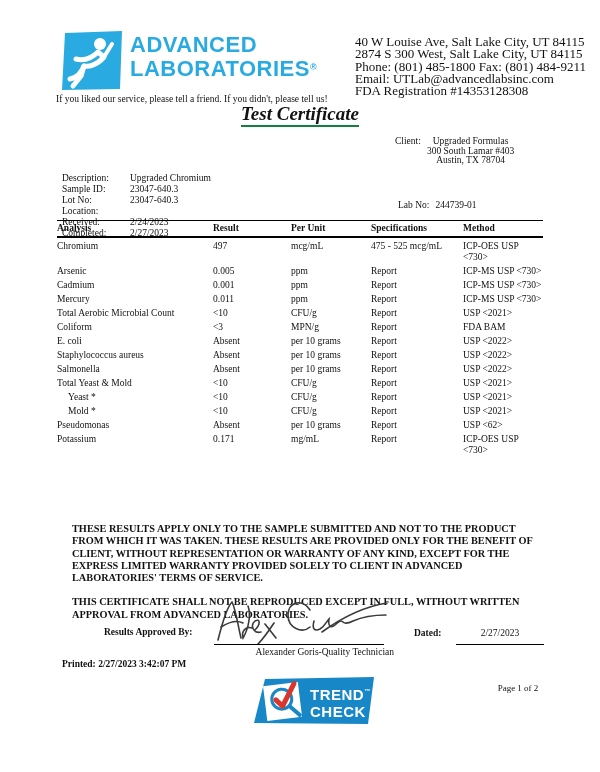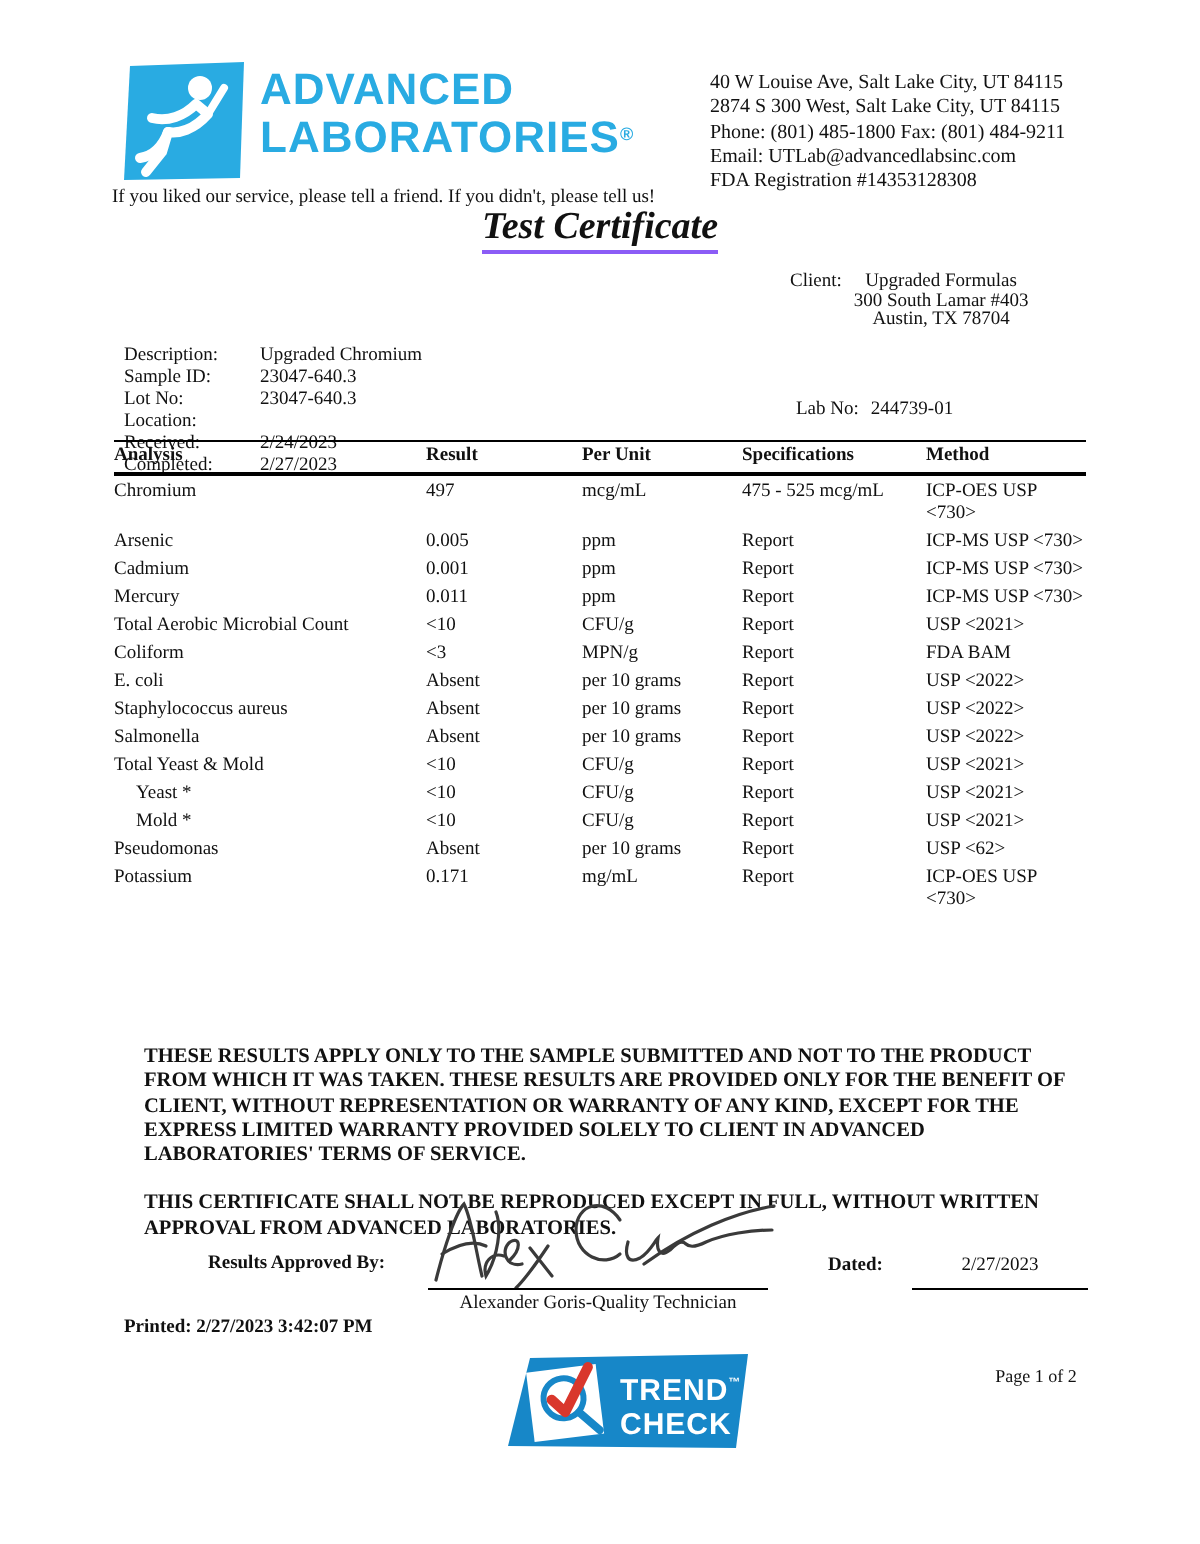--- a/index.html
+++ b/index.html
@@ -10,27 +10,27 @@
   }
   
   .logo-box { position:absolute; left:62px; top:31px; width:61px; height:60px; }
   .brand {
     position:absolute; left:130px; top:33px;
     font-family:"Liberation Sans", sans-serif; font-weight:bold;
     color:#29ABE2; font-size:22px; line-height:23px; letter-spacing:0.5px;
   }
   .brand sup { font-size:9px; vertical-align:6px; }
   .tagline { position:absolute; left:56px; top:94px; font-size:9.5px; color:#111; }
-  .contact { position:absolute; left:355px; top:36px; font-size:10px; line-height:12.3px; }
+  .contact { position:absolute; left:355px; top:36px; font-size:13px; line-height:12.3px; }
   .contact .fda { font-weight:normal; }
   
   .title-wrap { position:absolute; left:0; top:103px; width:600px; text-align:center; }
   .title {
     font-size:19px; font-weight:bold; font-style:italic;
-    border-bottom:2px solid #8b5cf6; padding-bottom:1px;
+    border-bottom:2px solid #15803d; padding-bottom:1px;
   }
   
   .sample-info { position:absolute; left:62px; top:137px; font-size:9.5px; line-height:10.9px;margin-top:36px; }
   .sample-info .row .lbl { display:inline-block; width:68px; }
   .client-block { position:absolute; left:395px; top:137px; font-size:9.5px; line-height:9.5px; display:flex; }
   .client-block .lbl { margin-right:6px; }
   .client-block .addr div { line-height:9.5px; margin-bottom:0;text-align:center; }
   .lab-no { position:absolute; left:398px; top:200px; font-size:9.5px; }
   .lab-no .lbl { margin-right:6px; }
   
@@ -47,21 +47,21 @@
   
   .legal {
     position:absolute; left:72px; top:523px; width:474px;
     font-size:10.3px; font-weight:bold; line-height:12.3px;
   }
   .legal p + p { margin-top:12px; }
   
   .approved-label { position:absolute; left:104px; top:627px; font-size:9.5px; font-weight:bold; }
   .sig-svg { position:absolute; left:210px; top:596px; width:180px; height:48px; }
   .sig-line { position:absolute; left:214px; top:644px; width:170px; border-top:1px solid #000; }
-  .signer { position:absolute; left:204px; top:647px; width:190px; text-align:center; font-size:9.5px; }
+  .signer { position:absolute; left:204px; top:647px; width:190px; text-align:right; font-size:9.5px; }
   .dated-label { position:absolute; left:414px; top:628px; font-size:9.5px; font-weight:bold; }
   .dated-value { position:absolute; left:456px; top:628px; width:88px; text-align:center; font-size:9.5px; }
   .dated-line { position:absolute; left:456px; top:644px; width:88px; border-top:1px solid #000; }
   .printed { position:absolute; left:62px; top:659px; font-size:9.5px; font-weight:bold; }
   
   .badge { position:absolute; left:253px; top:676px; width:122px; height:50px; }
   .page-num { position:absolute; left:468px; top:683px; width:100px; text-align:center; font-size:9px; }
 </style>
 </head>
 <body>

